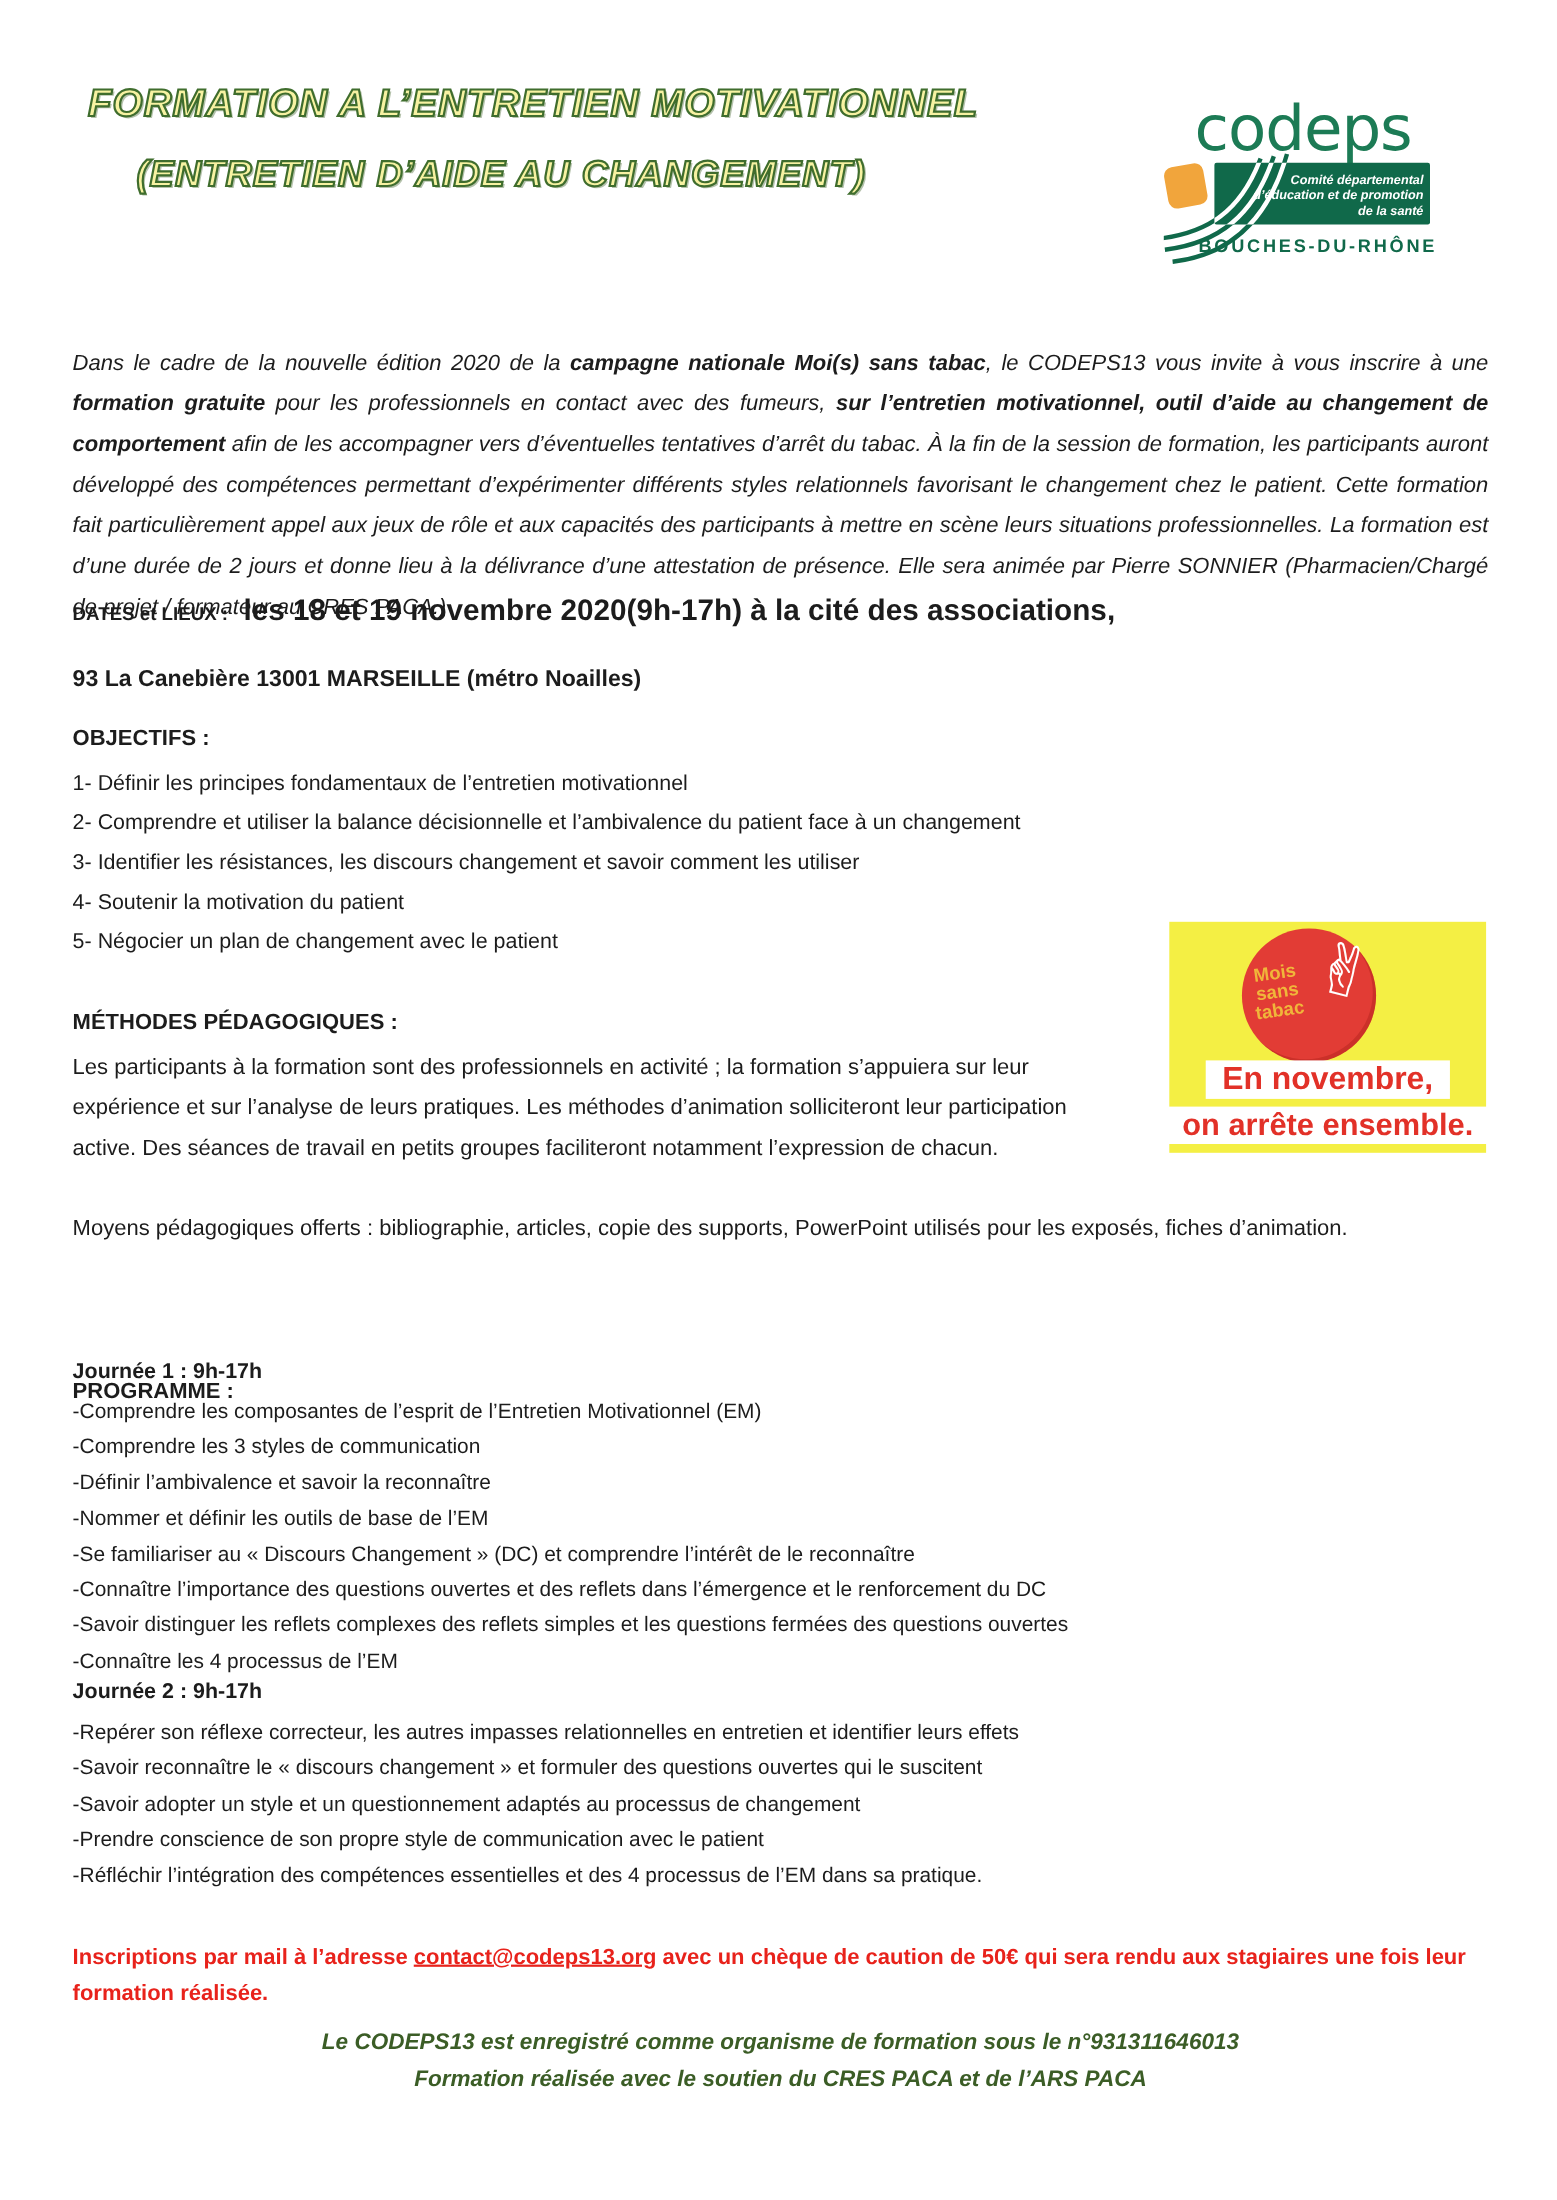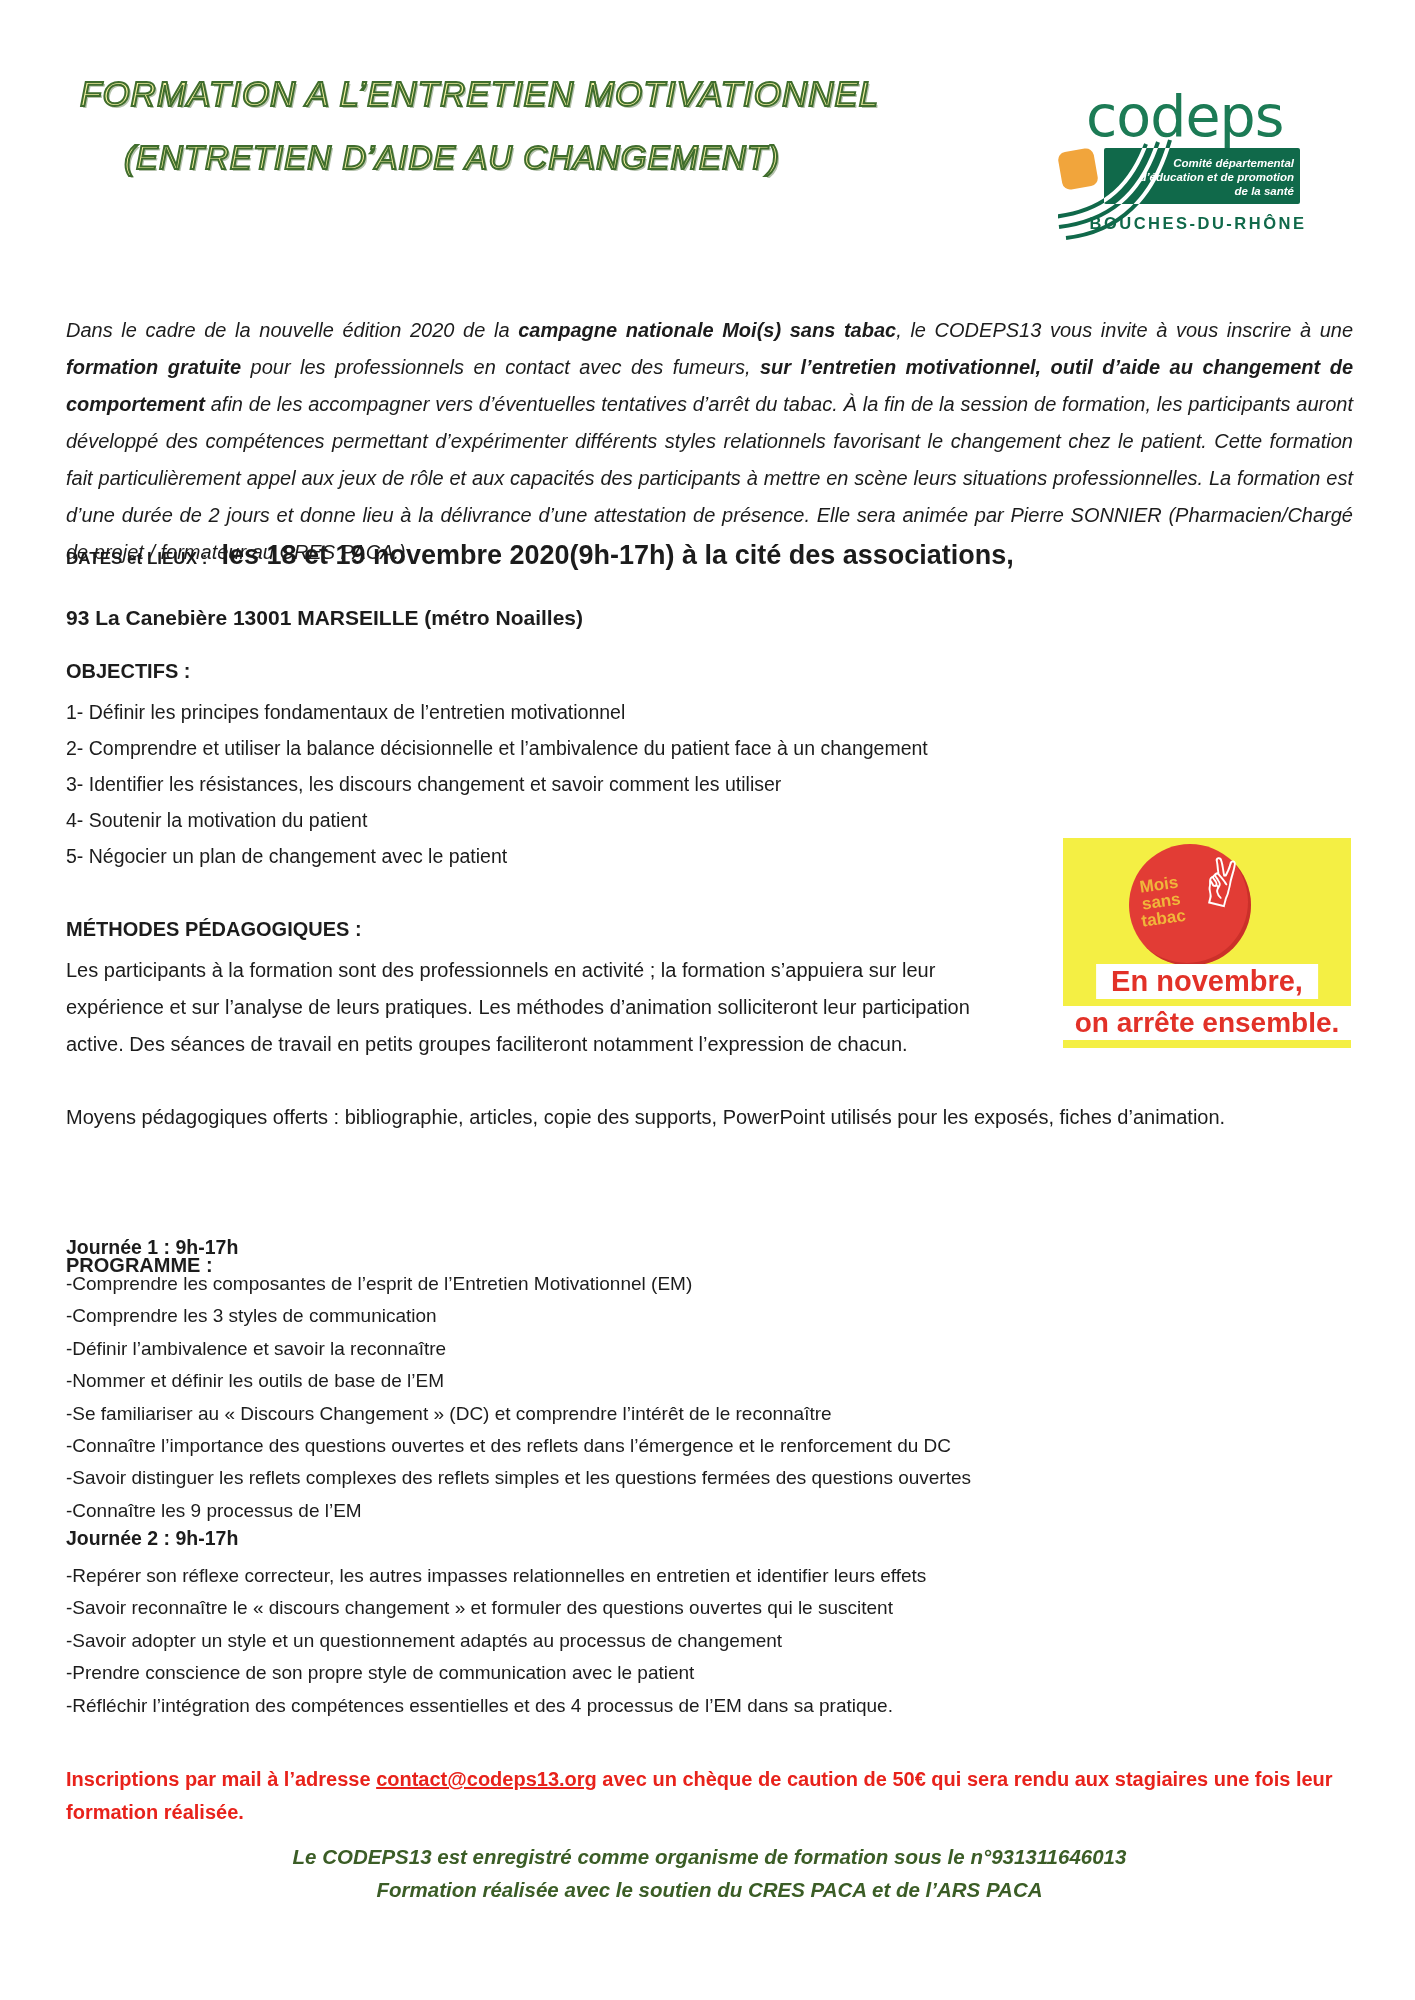--- a/index.html
+++ b/index.html
@@ -9,21 +9,21 @@
     background:#ffffff;
     font-family:"Liberation Sans", sans-serif;
     color:#1c1c1c;
     overflow:hidden;
   }
   .b{font-weight:bold;}
 
   
   .title-block{position:absolute;left:80px;top:74px;width:960px;}
   .title-line{
-    font-size:35px;font-weight:normal;font-style:italic;
+    font-size:35px;font-weight:bold;font-style:italic;
     letter-spacing:1px;white-space:nowrap;
     color:#f7f2a2;
     -webkit-text-stroke:2px #3f6d2d;
     text-shadow:2px 2px 0 rgba(90,120,70,0.45);
   }
   .title-line-2{font-size:33px;margin-top:25px;margin-left:44px;}
 
   
   .codeps-logo{position:absolute;left:1058px;top:70px;width:255px;height:172px;}
 
@@ -176,21 +176,21 @@
   <div class="sec-heading prog-heading">PROGRAMME :</div>
   <div class="day-heading day1-heading">Journée 1 : 9h-17h</div>
   <div class="prog-list day1-list">
       <div>-Comprendre les composantes de l’esprit de l’Entretien Motivationnel (EM)</div>
       <div>-Comprendre les 3 styles de communication</div>
       <div>-Définir l’ambivalence et savoir la reconnaître</div>
       <div>-Nommer et définir les outils de base de l’EM</div>
       <div>-Se familiariser au « Discours Changement » (DC) et comprendre l’intérêt de le reconnaître</div>
       <div>-Connaître l’importance des questions ouvertes et des reflets dans l’émergence et le renforcement du DC</div>
       <div>-Savoir distinguer les reflets complexes des reflets simples et les questions fermées des questions ouvertes</div>
-      <div>-Connaître les 9 processus de l’EM</div>
+      <div>-Connaître les 4 processus de l’EM</div>
     </div>
   <div class="day-heading day2-heading">Journée 2 : 9h-17h</div>
   <div class="prog-list day2-list">
       <div>-Repérer son réflexe correcteur, les autres impasses relationnelles en entretien et identifier leurs effets</div>
       <div>-Savoir reconnaître le « discours changement » et formuler des questions ouvertes qui le suscitent</div>
       <div>-Savoir adopter un style et un questionnement adaptés au processus de changement</div>
       <div>-Prendre conscience de son propre style de communication avec le patient</div>
       <div>-Réfléchir l’intégration des compétences essentielles et des 4 processus de l’EM dans sa pratique.</div>
     </div>
 

